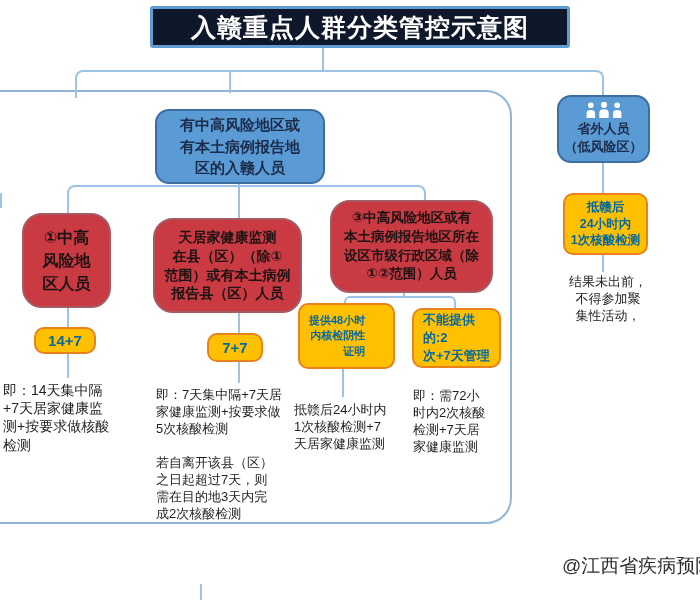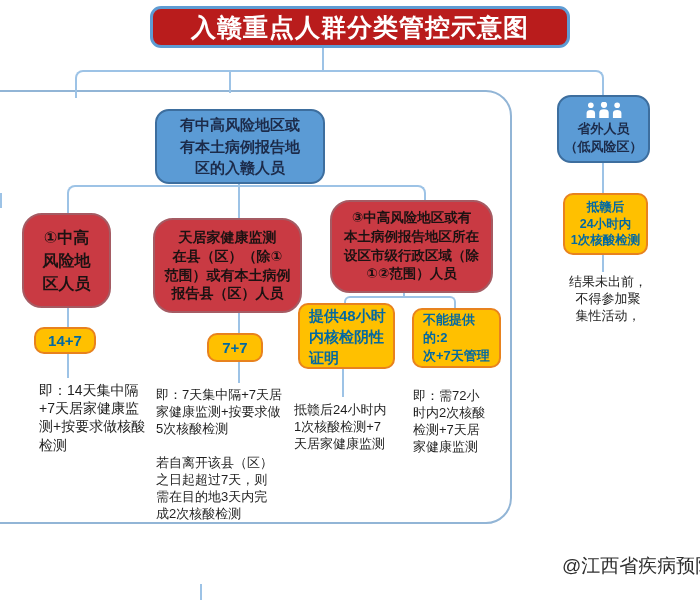--- a/index.html
+++ b/index.html
@@ -9,21 +9,21 @@
 
   .box{position:absolute;box-sizing:border-box;display:flex;flex-direction:column;
        align-items:center;justify-content:center;text-align:center;
        white-space:pre-line;font-weight:bold;}
   .blue{background:#5B9BD5;border:2px solid #3D6E9E;border-radius:14px;color:#1C2B4A;}
   .red{background:#C93A43;border:2px solid #A55B63;border-radius:20px;color:#1C1212;}
   .yellow{background:#FFC000;border:2px solid #E8821E;border-radius:10px;color:#0369a1;}
   .left-align{align-items:flex-start;text-align:left;padding-left:9px;}
 
   .title{position:absolute;left:150px;top:6px;width:420px;height:42px;
-         background:#b91c1c;border:3px solid #5E9CD3;border-radius:11px;
+         background:#0f172a;border:3px solid #5E9CD3;border-radius:3px;
          box-sizing:border-box;display:flex;align-items:center;justify-content:center;
          color:#ffffff;font-weight:bold;font-size:25px;letter-spacing:1px;}
 
   .note{position:absolute;white-space:pre-line;color:#1F1F1F;line-height:1.3;}
 
   .line{position:absolute;background:#9DC3E6;}
   .elbow{position:absolute;border:2px solid #9DC3E6;border-bottom:none;
          border-radius:8px 8px 0 0;box-sizing:border-box;}
 
   .container-frame{position:absolute;left:-30px;top:90px;width:542px;height:434px;
@@ -93,21 +93,21 @@
 24小时内
 1次核酸检测</div>
   <div class="note" style="left:552px;top:274px;width:112px;font-size:13px;text-align:center;">结果未出前，
 不得参加聚
 集性活动，</div>
 
   <div class="box red" style="left:22px;top:213px;width:89px;height:95px;font-size:16px;line-height:1.45;">①中高
 风险地
 区人员</div>
   <div class="box yellow" style="left:34px;top:327px;width:62px;height:27px;font-size:15px;">14+7</div>
-  <div class="note" style="left:3px;top:381px;width:138px;font-size:14px;margin-left:36px;">即：14天集中隔
+  <div class="note" style="left:3px;top:381px;width:138px;font-size:14px;">即：14天集中隔
 +7天居家健康监
 测+按要求做核酸
 检测</div>
 
   <div class="box red" style="left:153px;top:218px;width:149px;height:95px;font-size:14px;line-height:1.35;">天居家健康监测
 在县（区）（除①
 范围）或有本土病例
 报告县（区）人员</div>
   <div class="box yellow" style="left:207px;top:333px;width:56px;height:29px;font-size:15px;">7+7</div>
   <div class="note" style="left:156px;top:387px;width:162px;font-size:13px;">即：7天集中隔+7天居
@@ -115,21 +115,21 @@
 5次核酸检测</div>
   <div class="note" style="left:156px;top:455px;width:162px;font-size:13px;">若自离开该县（区）
 之日起超过7天，则
 需在目的地3天内完
 成2次核酸检测</div>
 
   <div class="box red" style="left:330px;top:200px;width:163px;height:93px;font-size:13.5px;line-height:1.4;">③中高风险地区或有
 本土病例报告地区所在
 设区市级行政区域（除
 ①②范围）人员</div>
-  <div class="box yellow left-align" style="left:298px;top:303px;width:97px;height:66px;font-size:15px;line-height:1.4;">提供48小时
+  <div class="box yellow left-align" style="left:298px;top:303px;width:97px;height:66px;font-size:11px;line-height:1.4;text-align:right;">提供48小时
 内核检阴性
 证明</div>
   <div class="box yellow left-align" style="left:412px;top:308px;width:89px;height:60px;font-size:13px;line-height:1.4;">不能提供的:2
 次+7天管理</div>
   <div class="note" style="left:294px;top:402px;width:110px;font-size:13px;">抵赣后24小时内
 1次核酸检测+7
 天居家健康监测</div>
   <div class="note" style="left:413px;top:388px;width:100px;font-size:13px;">即：需72小
 时内2次核酸
 检测+7天居

